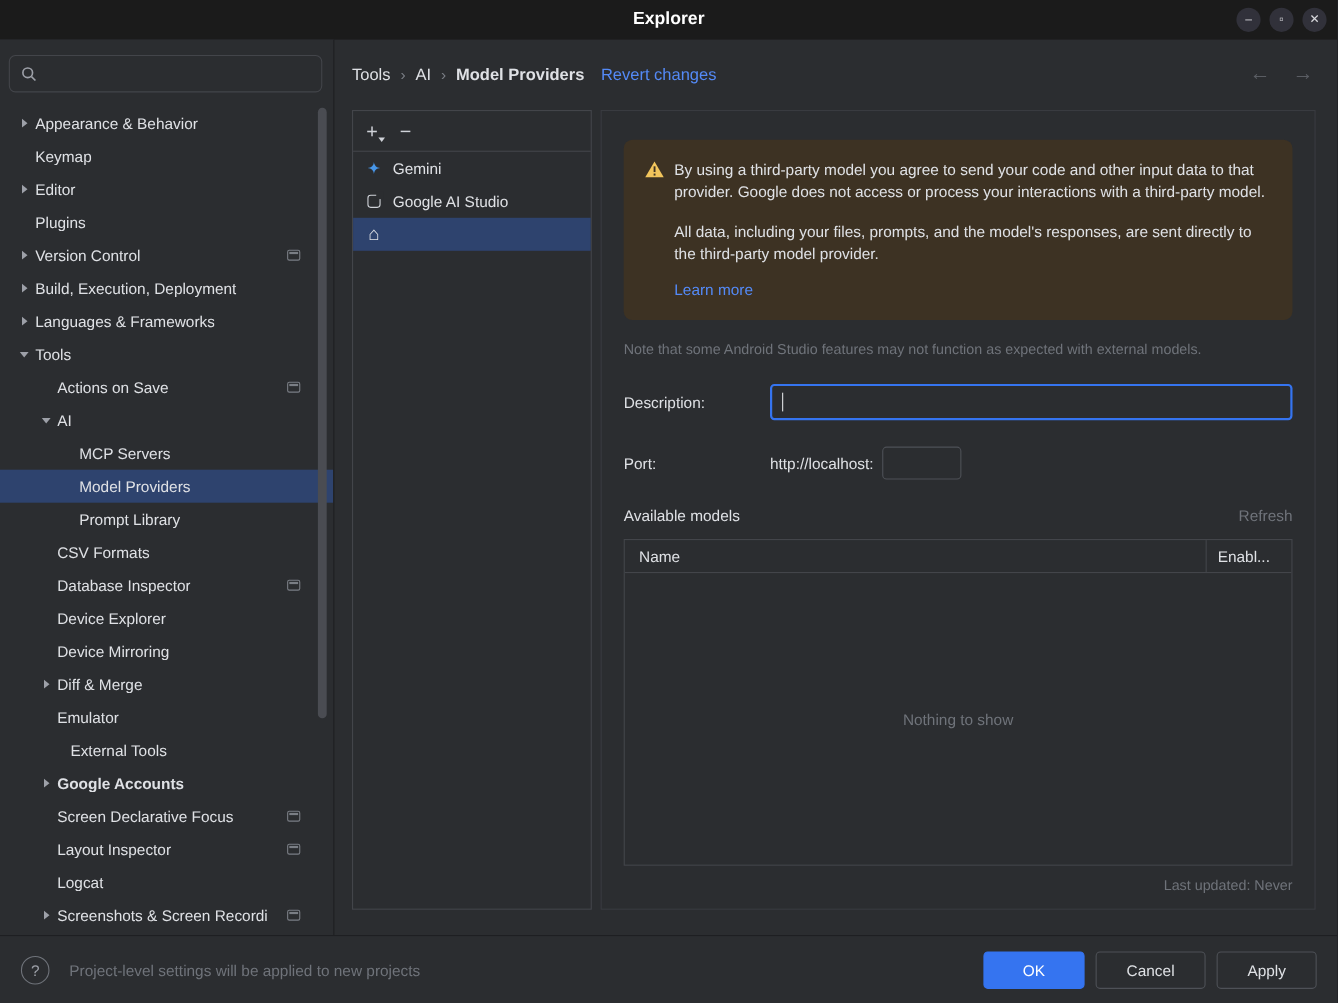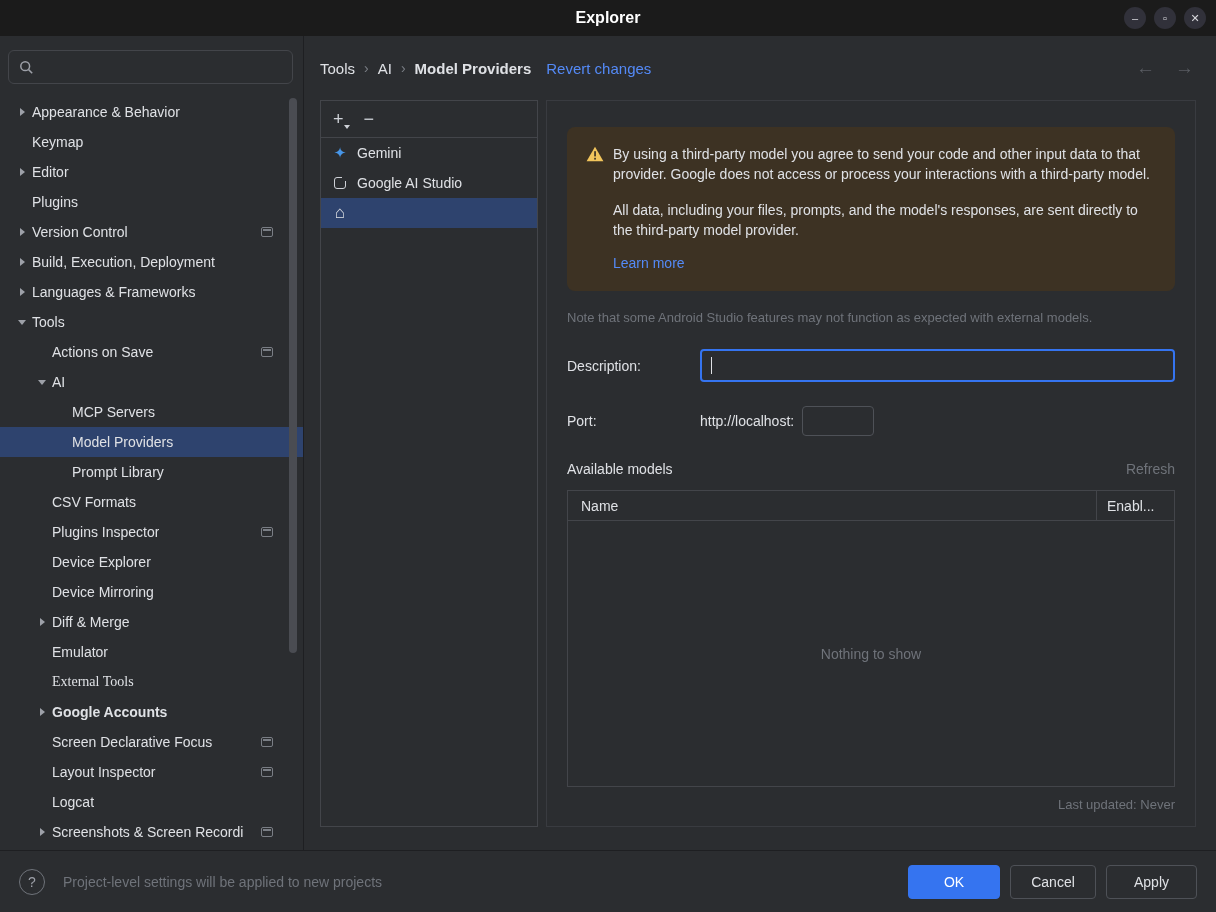--- a/index.html
+++ b/index.html
@@ -157,21 +157,21 @@
     width:26px; height:26px; border-radius:50%; border:1.5px solid #6f737a;
     color:#9da0a8; display:flex; align-items:center; justify-content:center;
     font-size:14px; flex:none; cursor:pointer;
   }
   .footer-note { flex:1; color:#6f737a; margin-left:8px; }
   .btn {
     height:34px; border-radius:4px; font-family:inherit; font-size:14px;
     cursor:pointer; border:1px solid #4e5157; background:transparent; color:#dfe1e5;
   }
   .btn-ok { width:92px; background:#3574f0; border-color:#3574f0; color:#ffffff; }
-  .btn-cancel { width:86px; }
+  .btn-cancel { width:100px; }
   .btn-apply { width:91px; }
 </style>
 </head>
 <body>
 
 <div class="window">
 
   <div class="titlebar">
     <div class="title">Explorer</div>
     <div class="win-controls">
@@ -290,21 +290,21 @@
     <span class="chev-slot">
               <span class="chev"></span>
             </span>
     <span class="tree-label">CSV Formats</span>
 
   </div>
           <div class="tree-item" style="padding-left: 32px;">
     <span class="chev-slot">
               <span class="chev"></span>
             </span>
-    <span class="tree-label">Plugins Inspector</span>
+    <span class="tree-label">Database Inspector</span>
     <span class="scope-badge"></span>
   </div>
           <div class="tree-item" style="padding-left: 32px; text-align: center;">
     <span class="chev-slot">
               <span class="chev"></span>
             </span>
     <span class="tree-label">Device Explorer</span>
 
   </div>
           <div class="tree-item" style="padding-left: 32px;">
@@ -321,21 +321,21 @@
     <span class="tree-label">Diff &amp; Merge</span>
 
   </div>
           <div class="tree-item" style="padding-left: 32px;">
     <span class="chev-slot">
               <span class="chev"></span>
             </span>
     <span class="tree-label">Emulator</span>
 
   </div>
-          <div class="tree-item" style="padding-left: 32px; font-family: Liberation Serif, serif;">
+          <div class="tree-item" style="padding-left: 44px;">
     <span class="chev-slot">
               <span class="chev"></span>
             </span>
     <span class="tree-label">External Tools</span>
 
   </div>
           <div class="tree-item" style="padding-left: 32px; font-weight: bold;">
     <span class="chev-slot">
               <span class="chev chev-right"></span>
             </span>

